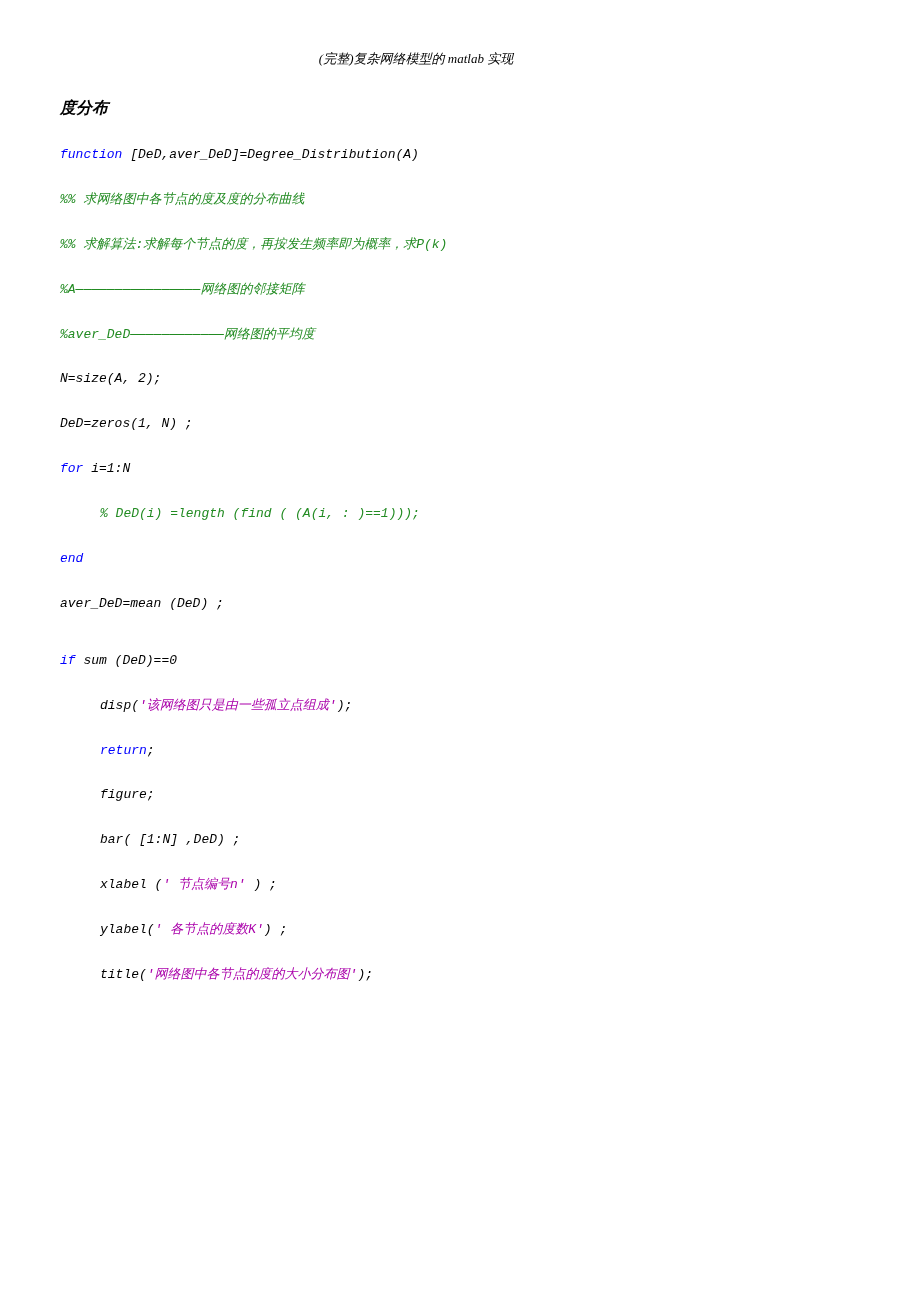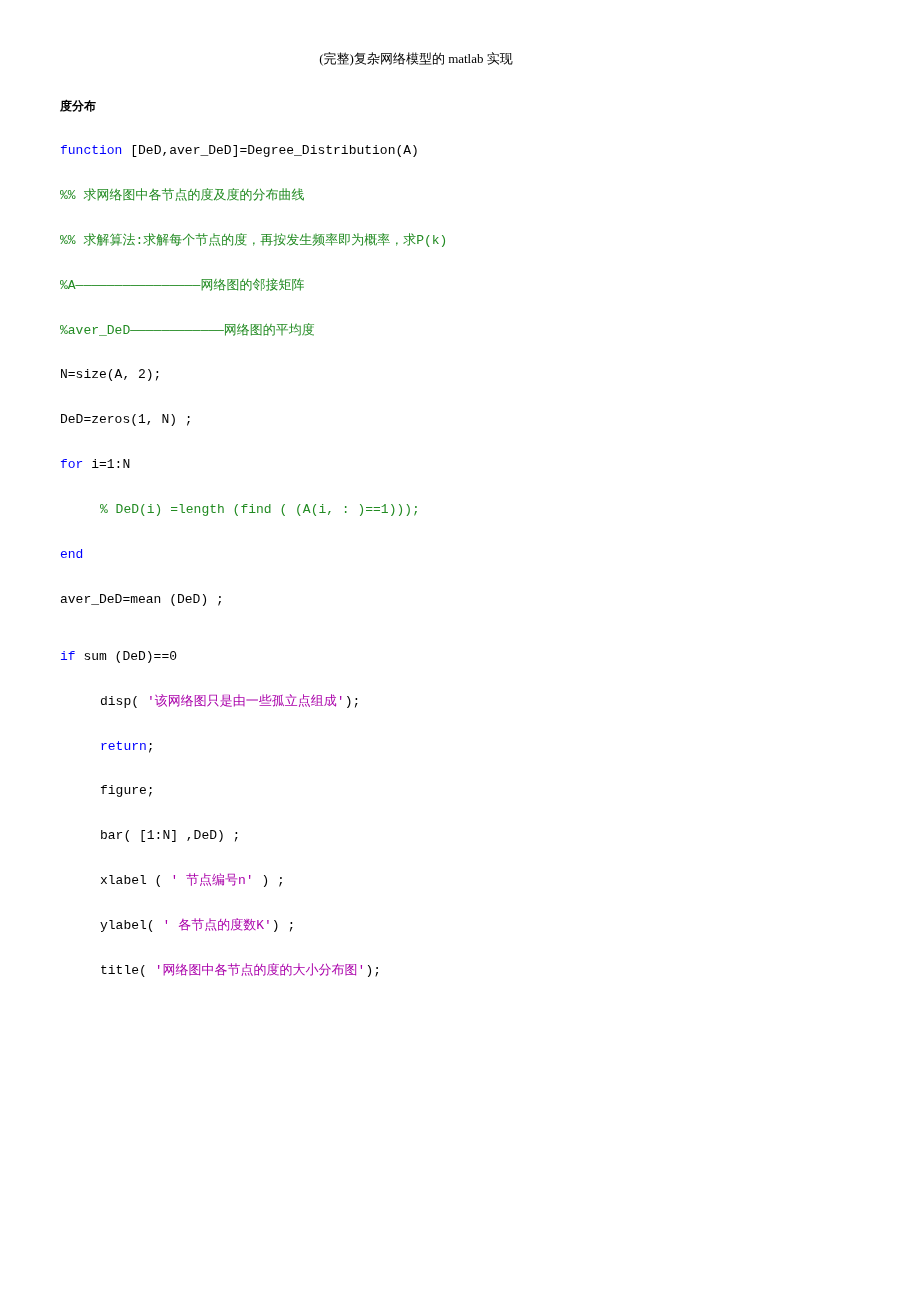--- a/index.html
+++ b/index.html
@@ -6,52 +6,53 @@
     margin: 0;
     padding: 0;
     background: #ffffff;
     font-family: "SimSun", "Consolas", "Courier New", monospace;
     width: 920px;
   }
   .page {
     padding: 50px 60px 50px 60px;
     box-sizing: border-box;
     width: 832px;
+    font-style: italic;
   }
   .header {
     text-align: center;
     font-size: 13px;
     color: #000000;
     margin-bottom: 30px;
     font-family: "SimSun", serif;
   }
   .section-title {
     font-weight: bold;
-    font-size: 12px;
+    font-size: 16px;
     color: #000000;
     margin-bottom: 28px;
     font-family: "SimSun", serif;
   }
   .code-line {
     font-size: 13px;
     color: #000000;
     margin-bottom: 28px;
     font-family: "Consolas", "Courier New", monospace;
     white-space: pre;
     line-height: 1.3;
   }
   .gap {
     margin-bottom: 40px;
   }
   .indent {
     padding-left: 40px;
   }
   .kw-blue { color: #0000ff; }
   .comment-green { color: #228b22; }
-  .str-purple { color: #aa00aa; margin-left: 8px; }
+  .str-purple { color: #aa00aa; }
 </style>
 </head>
 <body>
 
 <div class="page">
 
   <div class="header">(完整)复杂网络模型的 matlab 实现</div>
 
   <div class="section-title">度分布</div>
 

